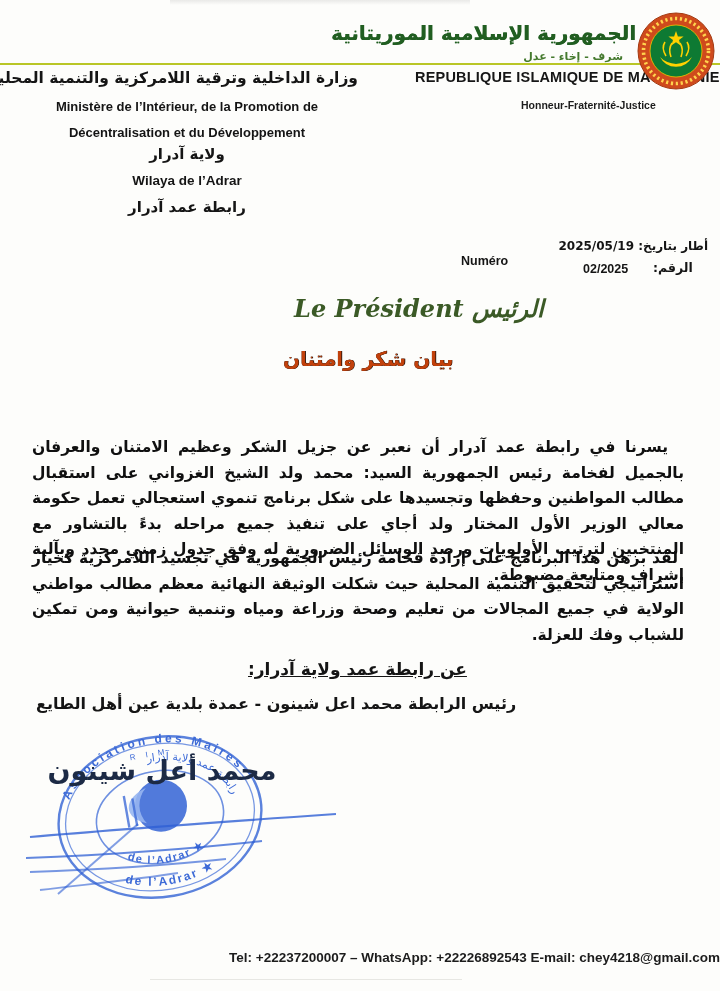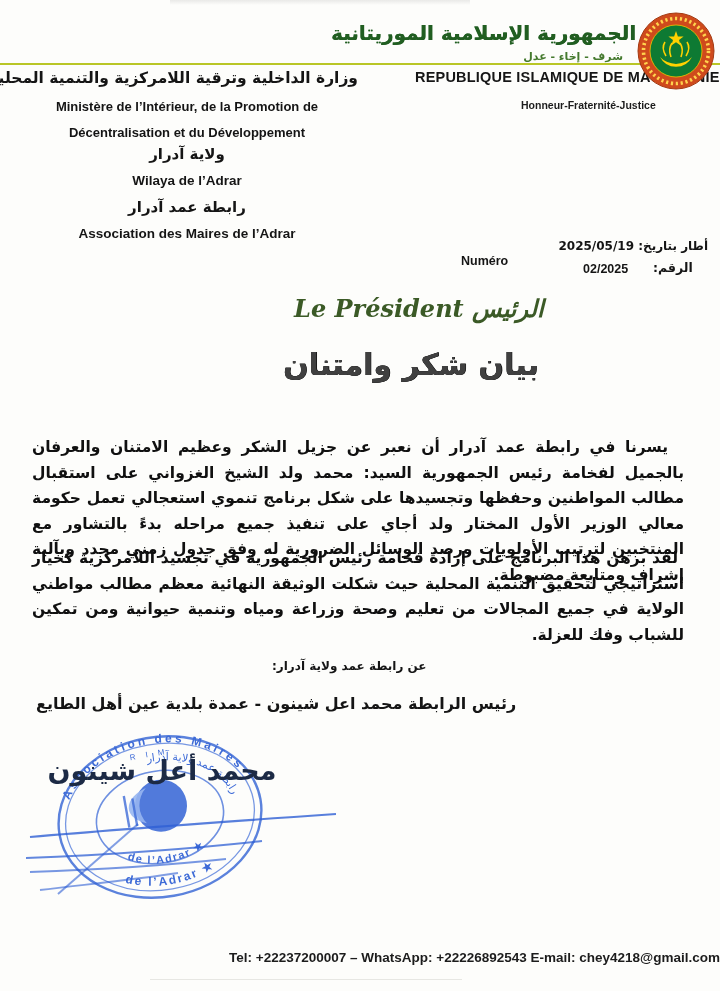--- a/index.html
+++ b/index.html
@@ -38,31 +38,31 @@
 
   
   .ref-date { top:239px; right:12px; font-size:12px; font-weight:bold; }
   .ref-num-fr { top:254px; left:461px; font-size:12.5px; font-weight:bold; }
   .ref-num-val { top:262px; left:583px; font-size:12.5px; font-weight:bold; }
   .ref-num-ar { top:260px; left:653px; font-size:12.5px; font-weight:bold; }
 
   
   .president { top:294px; left:294px; font-family:"DejaVu Serif", serif; font-style:italic;
     font-weight:bold; font-size:24px; color:#3b5a26; }
-  .doc-title { top:347px; left:283px; font-size:30px; font-weight:bold; color:#404040;
+  .doc-title { top:347px; left:283px; font-size:20px; font-weight:bold; color:#c2410c;
     text-shadow:0.6px 0 #0c0c0c, 0 0.4px #0c0c0c; }
 
   
   .para { position:absolute; left:32px; right:36px; font-weight:bold; font-size:15.5px;
     line-height:25.5px; text-align:justify; color:#101010; }
   .para1 { top:419px; text-indent:16px;margin-top:16px; }
   .para2 { top:546px; text-indent:6px; }
 
   
-  .signoff1 { top:659px; left:272px; font-size:12px; font-weight:bold; }
+  .signoff1 { top:659px; left:248px; font-size:17px; font-weight:bold;text-decoration:underline; }
   .signoff2 { top:694px; left:36px; font-size:16px; font-weight:bold; }
 
   
   .stamp-svg { position:absolute; top:722px; left:10px; width:330px; height:200px; }
   .stamp-sig { font-family:"DejaVu Sans", sans-serif; font-weight:bold; }
 
   
   .footer { top:950px; left:0; width:720px; text-align:right; font-size:13.5px; font-weight:bold; color:#1c1c1c; }
   .footer-line { top:979px; left:150px; width:312px; height:1px; background:#e7e7e3; }
 </style>
@@ -88,21 +88,20 @@
     <path d="M 29 44 Q 24 36 28 30 M 34 45 Q 31 37 35 31 M 49 44 Q 54 36 50 30 M 44 45 Q 47 37 43 31" fill="none" stroke="#ffd200" stroke-width="1.6"></path>
   </svg>
 
   <div class="abs left-block">
     <div class="l-ar-ministry ar">وزارة الداخلية وترقية اللامركزية والتنمية المحلية</div>
     <div class="l-fr">Ministère de l’Intérieur, de la Promotion de</div>
     <div class="l-fr l-fr2">Décentralisation et du Développement</div>
     <div class="l-ar ar">ولاية آدرار</div>
     <div class="l-fr-w">Wilaya de l’Adrar</div>
     <div class="l-ar ar">رابطة عمد آدرار</div>
-    <div class="l-fr-a">Association des Maires de l’Adrar</div>
   </div>
 
   <div class="abs ref-date ar">أطار بتاريخ: 2025/05/19</div>
   <div class="abs ref-num-fr">Numéro</div>
   <div class="abs ref-num-val">02/2025</div>
   <div class="abs ref-num-ar ar">الرقم:</div>
 
   <div class="abs president">Le Président الرئيس</div>
   <div class="abs doc-title ar">بيان شكر وامتنان</div>
 

